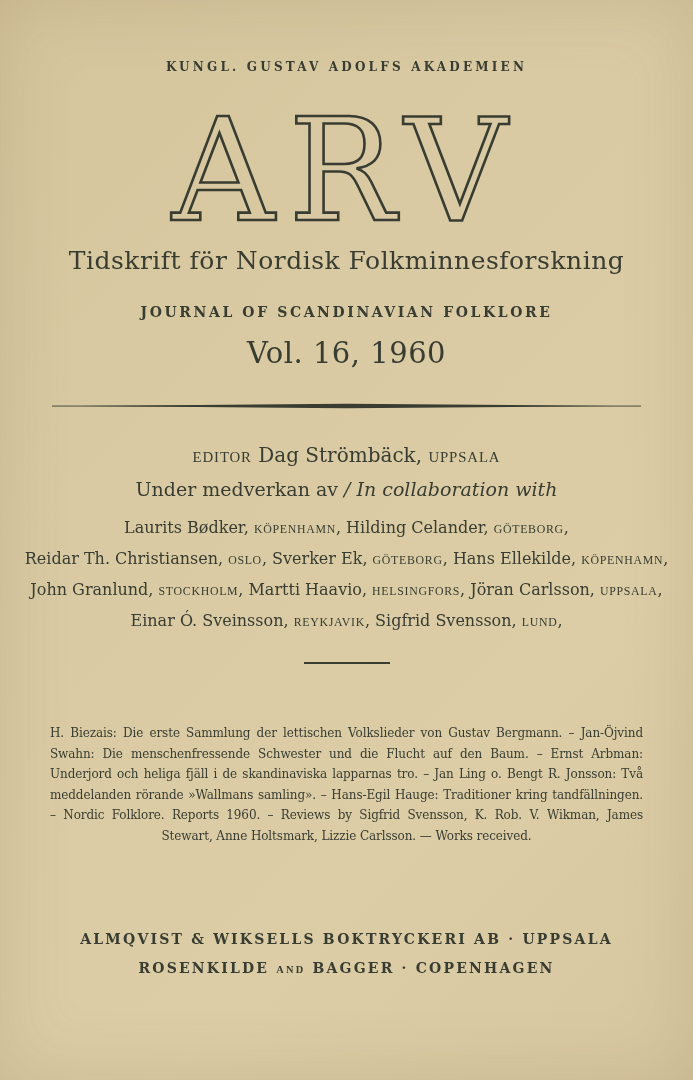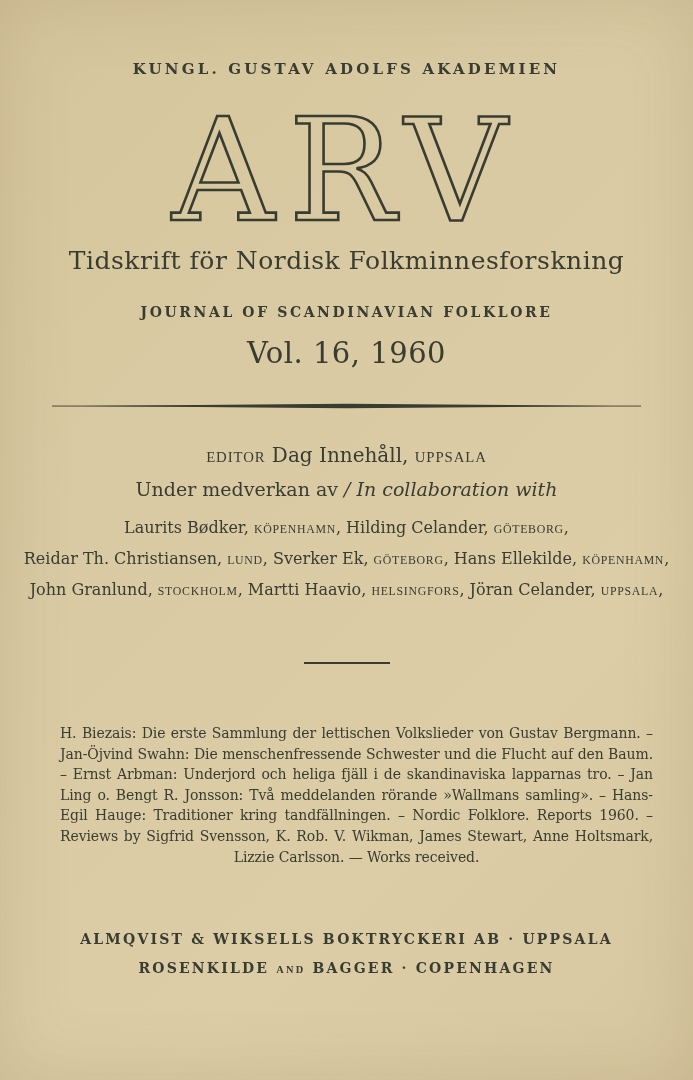--- a/index.html
+++ b/index.html
@@ -14,21 +14,21 @@
     margin: 0 auto;
     background: linear-gradient(135deg, #d5c59c 0%, #d9caa3 35%, #dccda6 70%, #d7c7a0 100%);
     color: #383c31;
     overflow: hidden;
     box-shadow: inset 0 0 70px rgba(120,100,60,0.18);
   }
   .abs { position: absolute; left: 0; width: 100%; text-align: center; }
 
   .academy {
     top: 60px;
-    font-size: 15px;
+    font-size: 12px;
     font-weight: bold;
     letter-spacing: 3.2px;
     white-space: nowrap;
   }
   .arv-svg { position: absolute; top: 92px; left: 0; }
 
   .sub-sv {
     top: 246px;
     font-size: 25px;
     letter-spacing: 0.5px;
@@ -79,23 +79,23 @@
     background: #383c31;
   }
   .contents-heading {
     top: 684px;
     font-size: 21px;
     white-space: nowrap;
   }
   .contents-paragraph {
     position: absolute;
     top: 723px;
-    left: 60px;
+    left: 50px;
     width: 593px;
-    font-size: 14px;
+    font-size: 12px;
     line-height: 20.6px;
     letter-spacing: -0.1px;
     text-align: justify;
     text-align-last: center;
   }
   .imprint {
     top: 925px;
     font-size: 14px;
     font-weight: bold;
     letter-spacing: 2.2px;
@@ -119,28 +119,29 @@
 
   <div class="abs sub-en">JOURNAL OF SCANDINAVIAN FOLKLORE</div>
 
   <div class="abs volume">Vol. 16, 1960</div>
 
   <svg class="swelled-rule" width="589" height="6" viewBox="0 0 589 6">
     <rect x="0" y="2.6" width="589" height="0.9" fill="#383c31"></rect>
     <polygon points="30,3 294.5,0.7 560,3 294.5,5.3" fill="#383c31"></polygon>
   </svg>
 
-  <div class="abs editor-line"><span class="seg-smallcaps">EDITOR</span><span> Dag Innehåll, </span><span class="seg-smallcaps">UPPSALA</span></div>
+  <div class="abs editor-line"><span class="seg-smallcaps">EDITOR</span><span> Dag Strömbäck, </span><span class="seg-smallcaps">UPPSALA</span></div>
 
   <div class="abs collab-note"><span>Under medverkan av </span><span class="seg-italic">/ </span><span class="seg-italic">In collaboration with</span></div>
 
   <div class="abs collaborators">
       <div class="name-line"><span>Laurits Bødker, </span><span class="seg-smallcaps">KÖPENHAMN</span><span>, Hilding Celander, </span><span class="seg-smallcaps">GÖTEBORG</span><span>,</span></div>
-      <div class="name-line"><span>Reidar Th. Christiansen, </span><span class="seg-smallcaps">LUND</span><span>, Sverker Ek, </span><span class="seg-smallcaps">GÖTEBORG</span><span>, Hans Ellekilde, </span><span class="seg-smallcaps">KÖPENHAMN</span><span>,</span></div>
-      <div class="name-line"><span>John Granlund, </span><span class="seg-smallcaps">STOCKHOLM</span><span>, Martti Haavio, </span><span class="seg-smallcaps">HELSINGFORS</span><span>, Jöran Celander, </span><span class="seg-smallcaps">UPPSALA</span><span>,</span></div>
+      <div class="name-line"><span>Reidar Th. Christiansen, </span><span class="seg-smallcaps">OSLO</span><span>, Sverker Ek, </span><span class="seg-smallcaps">GÖTEBORG</span><span>, Hans Ellekilde, </span><span class="seg-smallcaps">KÖPENHAMN</span><span>,</span></div>
+      <div class="name-line"><span>John Granlund, </span><span class="seg-smallcaps">STOCKHOLM</span><span>, Martti Haavio, </span><span class="seg-smallcaps">HELSINGFORS</span><span>, Jöran Carlsson, </span><span class="seg-smallcaps">UPPSALA</span><span>,</span></div>
+      <div class="name-line"><span>Einar Ó. Sveinsson, </span><span class="seg-smallcaps">REYKJAVIK</span><span>, Sigfrid Svensson, </span><span class="seg-smallcaps">LUND</span><span>,</span></div>
     </div>
 
   <div class="divider"></div>
 
 
   <div class="contents-paragraph">H. Biezais: Die erste Sammlung der lettischen Volkslieder von Gustav Bergmann. – Jan-Öjvind Swahn: Die menschenfressende Schwester und die Flucht auf den Baum. – Ernst Arbman: Underjord och heliga fjäll i de skandinaviska lapparnas tro. – Jan Ling o. Bengt R. Jonsson: Två meddelanden rörande »Wallmans samling». – Hans-Egil Hauge: Traditioner kring tandfällningen. – Nordic Folklore. Reports 1960. – Reviews by Sigfrid Svensson, K. Rob. V. Wikman, James Stewart, Anne Holtsmark, Lizzie Carlsson. — Works received.</div>
 
   <div class="abs imprint">
     <div><span>ALMQVIST &amp; WIKSELLS BOKTRYCKERI AB · UPPSALA</span></div>
     <div><span>ROSENKILDE </span><span class="seg-smallcaps">AND</span><span> BAGGER · COPENHAGEN</span></div>

